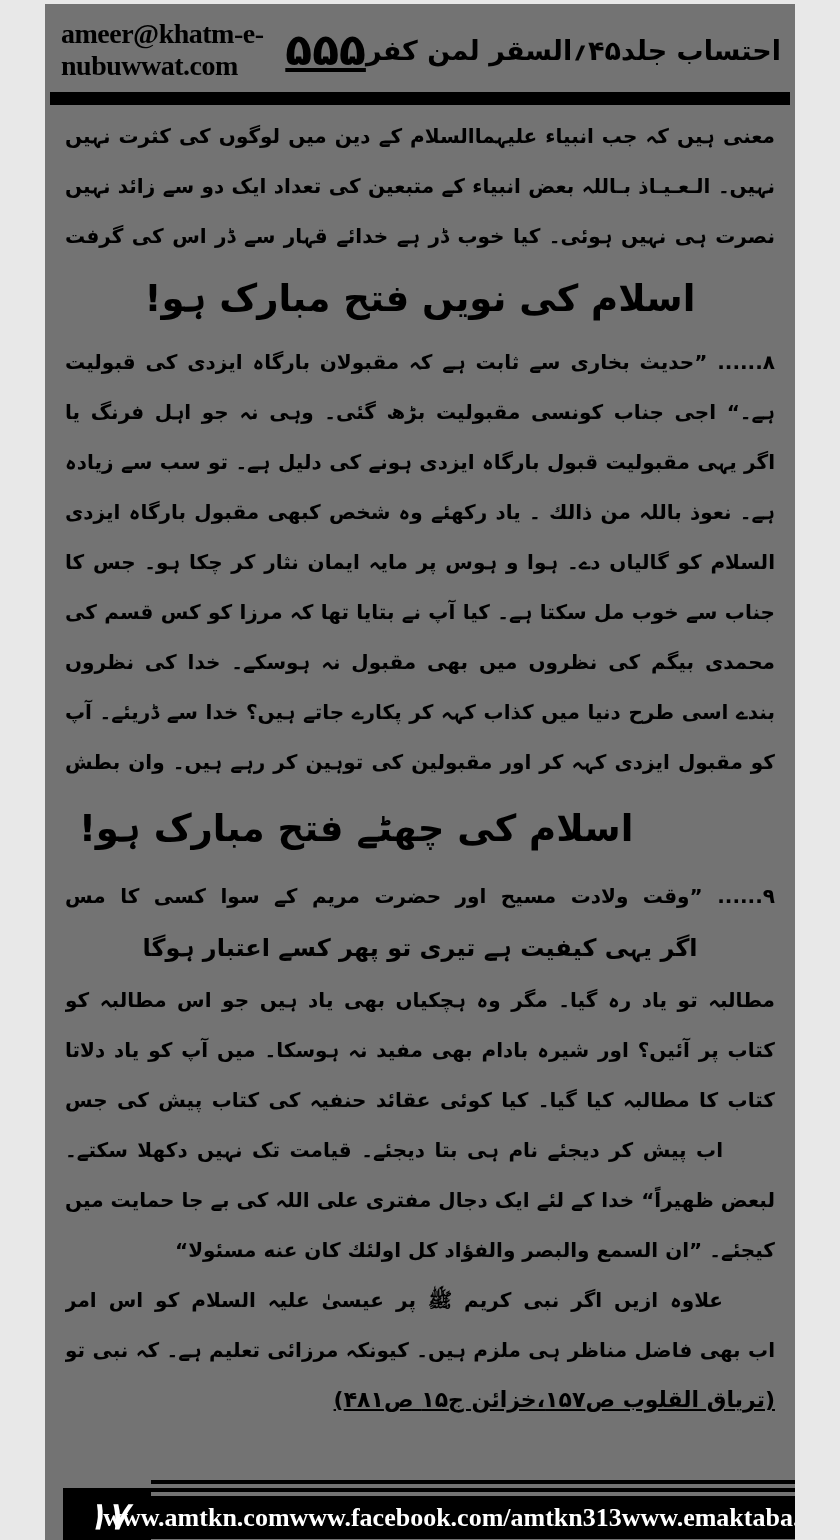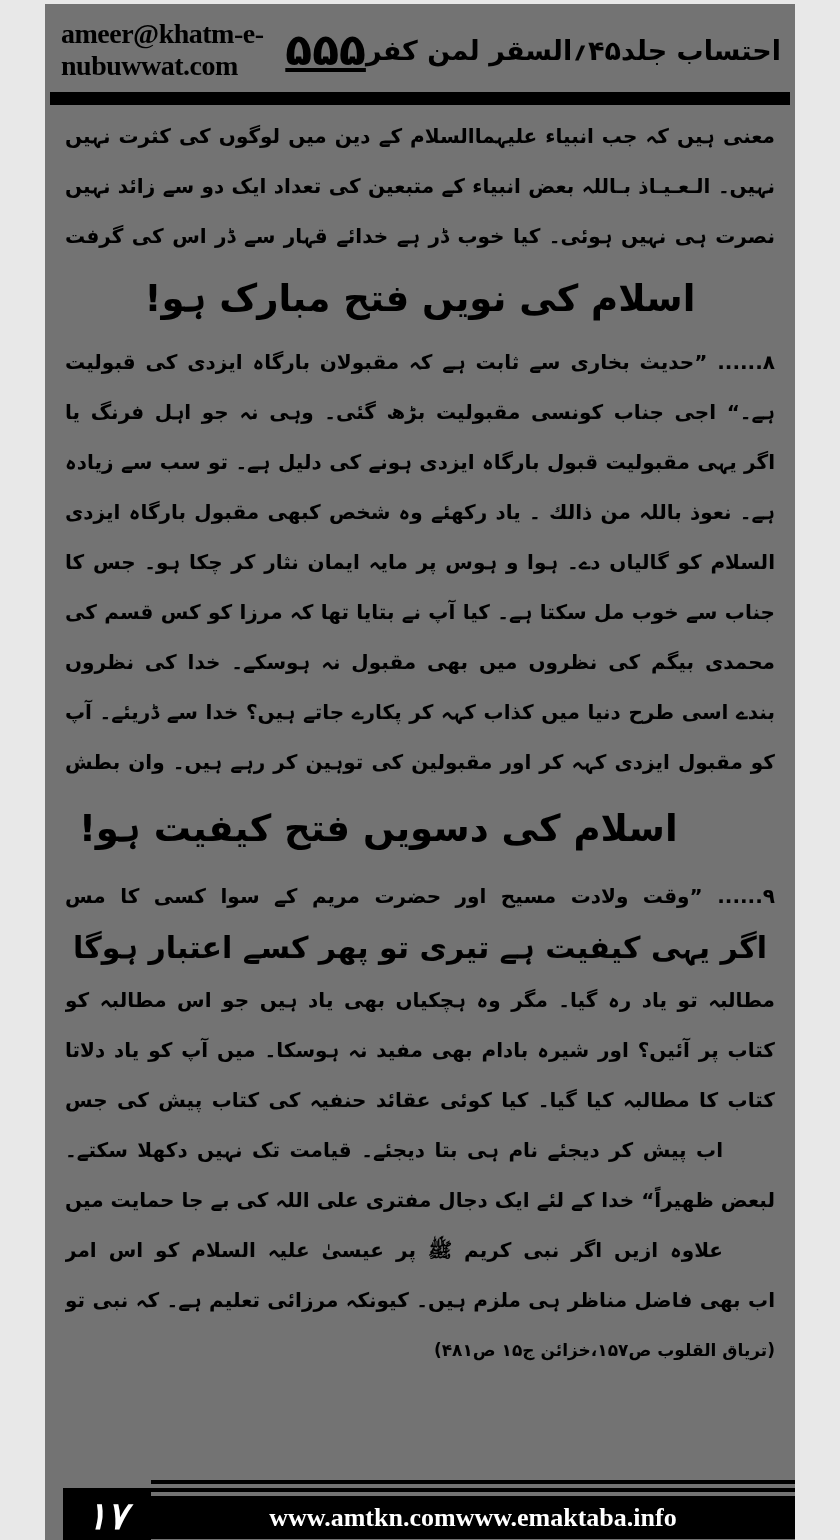--- a/index.html
+++ b/index.html
@@ -46,28 +46,28 @@
   .heading{
     font-size:37px;line-height:76px;height:76px;
     text-align:right;text-align-last:center;
     white-space:nowrap;overflow:hidden;
   }
   .heading-left{
     text-align:left;text-align-last:left;padding-left:14px;
     height:84px;line-height:84px;
   }
   .verse{
-    font-size:30px;line-height:54px;height:54px;
+    font-size:24px;line-height:54px;height:54px;
     text-align:left;text-align-last:center;
   }
   .cite-row{
     display:flex;justify-content:space-between;align-items:baseline;
     font-size:20px;line-height:50px;height:50px;
   }
-  .cite-row .cite{font-size:17px;}
+  .cite-row .cite{font-size:22px;text-decoration:underline;}
   
   .footer-numbox{
     position:absolute;left:18px;bottom:0;
     width:88px;height:56px;background:#000;color:#fff;
     display:flex;align-items:center;justify-content:center;
     font-size:38px;font-weight:bold;font-style:italic;
   }
   .footer-bar-wrap{position:absolute;left:106px;right:0;bottom:5px;}
   .stripe{height:4px;background:#000;margin-bottom:4px;}
   .links-bar{
@@ -101,43 +101,45 @@
     <div class="ln">۸...... ”حدیث بخاری سے ثابت ہے کہ مقبولان بارگاہ ایزدی کی قبولیت زمین پر بڑھتی</div>
     <div class="ln">ہے۔“ اجی جناب کونسی مقبولیت بڑھ گئی۔ وہی نہ جو اہل فرنگ یا شیطان یا دیانند سرسوتی کی بڑھی۔</div>
     <div class="ln">اگر یہی مقبولیت قبول بارگاہ ایزدی ہونے کی دلیل ہے۔ تو سب سے زیادہ مقرب و مقبول شیطان</div>
     <div class="ln">ہے۔ نعوذ باللہ من ذالك ۔ یاد رکھئے وہ شخص کبھی مقبول بارگاہ ایزدی نہیں ہوسکتا۔ جو انبیاء علیہم</div>
     <div class="ln">السلام کو گالیاں دے۔ ہوا و ہوس پر مایہ ایمان نثار کر چکا ہو۔ جس کا ثبوت ۴ سو روپیہ عنبر والے پرچہ</div>
     <div class="ln">جناب سے خوب مل سکتا ہے۔ کیا آپ نے بتایا تھا کہ مرزا کو کس قسم کی مقبولیت حاصل ہوئی۔ وہ تو</div>
     <div class="ln">محمدی بیگم کی نظروں میں بھی مقبول نہ ہوسکے۔ خدا کی نظروں میں تو کیا مقبول ہوتے۔ کیا خدا کے</div>
     <div class="ln">بندے اسی طرح دنیا میں کذاب کہہ کر پکارے جاتے ہیں؟ خدا سے ڈریئے۔ آپ مرزا علیہ ماعلیہ</div>
     <div class="ln">کو مقبول ایزدی کہہ کر اور مقبولین کی توہین کر رہے ہیں۔ وان بطش وربك لشدید</div>
 
-    <div class="heading heading-left">اسلام کی دسویں فتح کیفیت ہو!</div>
+    <div class="heading heading-left">اسلام کی چھٹے فتح مبارک ہو!</div>
 
     <div class="ln">۹...... ”وقت ولادت مسیح اور حضرت مریم کے سوا کسی کا مس شیطانی سے پاک نہ ہونا۔“</div>
     <div class="verse">اگر یہی کیفیت ہے تیری تو پھر کسے اعتبار ہوگا</div>
 
     <div class="ln">مطالبہ تو یاد رہ گیا۔ مگر وہ ہچکیاں بھی یاد ہیں جو اس مطالبہ کو پیش کرنے کے بعد مطالبہ</div>
     <div class="ln">کتاب پر آئیں؟ اور شیرہ بادام بھی مفید نہ ہوسکا۔ میں آپ کو یاد دلاتا ہوں کہ ۴ گھنٹہ تک آپ سے</div>
     <div class="ln">کتاب کا مطالبہ کیا گیا۔ کیا کوئی عقائد حنفیہ کی کتاب پیش کی جس میں یہ عقیدہ لکھا ہو؟ اگر نہیں کی تو</div>
 
     <div class="ln indent">اب پیش کر دیجئے نام ہی بتا دیجئے۔ قیامت تک نہیں دکھلا سکتے۔ ”ولو كان بعضكم</div>
     <div class="ln">لبعض ظهيراً“ خدا کے لئے ایک دجال مفتری علی اللہ کی بے جا حمایت میں دیانت کا خون نہ</div>
+    <div class="ln ln-end">کیجئے۔ ”ان السمع والبصر والفؤاد كل اولئك كان عنه مسئولا“</div>
 
     <div class="ln indent">علاوہ ازیں اگر نبی کریم ﷺ پر عیسیٰ علیہ السلام کو اس امر جزوی میں فضیلت بھی ہوگئی تو</div>
     <div class="ln">اب بھی فاضل مناظر ہی ملزم ہیں۔ کیونکہ مرزائی تعلیم ہے۔ کہ نبی تو نبی جزوی فضیلت تو غیر نبی کو</div>
 
     <div class="cite-row">
       <span class="cite">(تریاق القلوب ص۱۵۷،خزائن ج۱۵ ص۴۸۱)</span>
     </div>
   </div>
 
   <div class="footer-numbox">۱۷</div>
   <div class="footer-bar-wrap">
     <div class="stripe"></div>
     <div class="stripe"></div>
     <div class="links-bar">
       <span>www.amtkn.com</span>
+      <span>www.facebook.com/amtkn313</span>
       <span>www.emaktaba.info</span>
     </div>
   </div>
 
 </div>
 
 </body></html>

